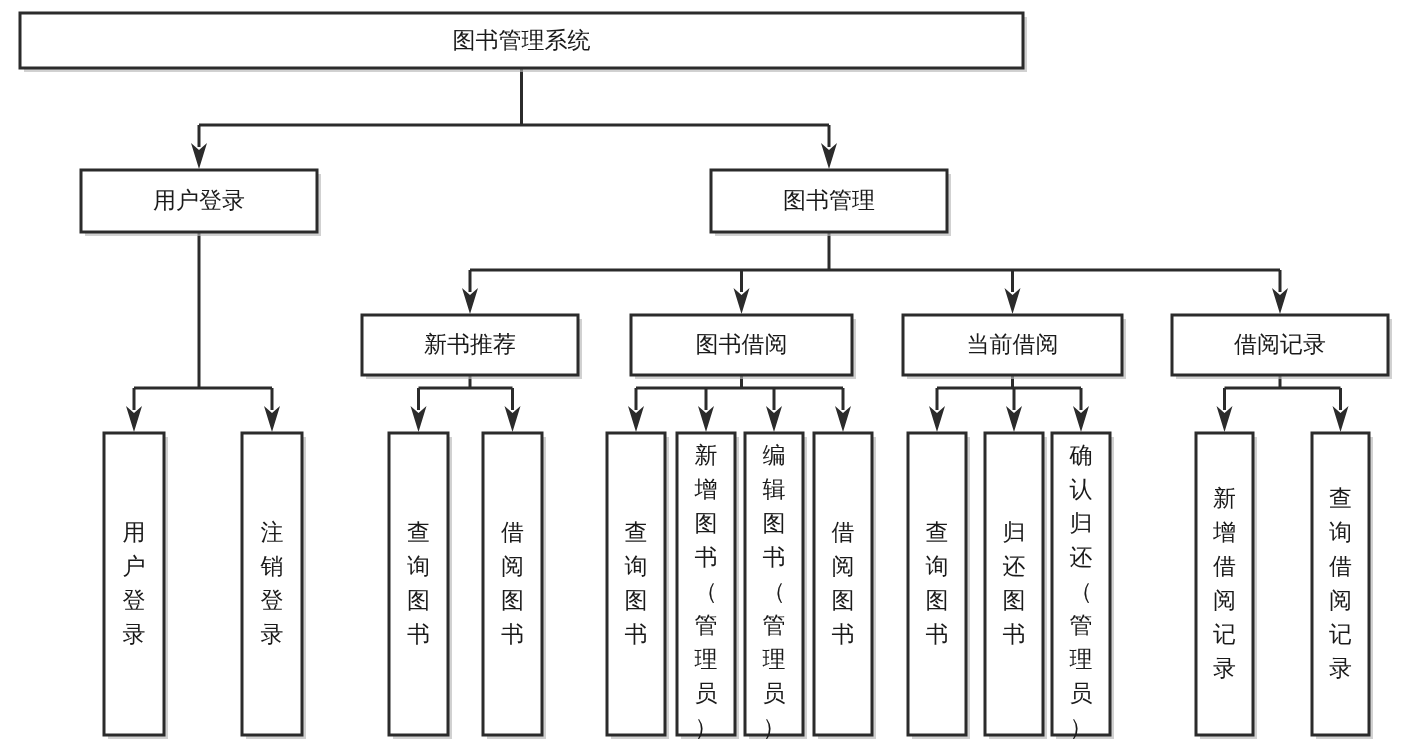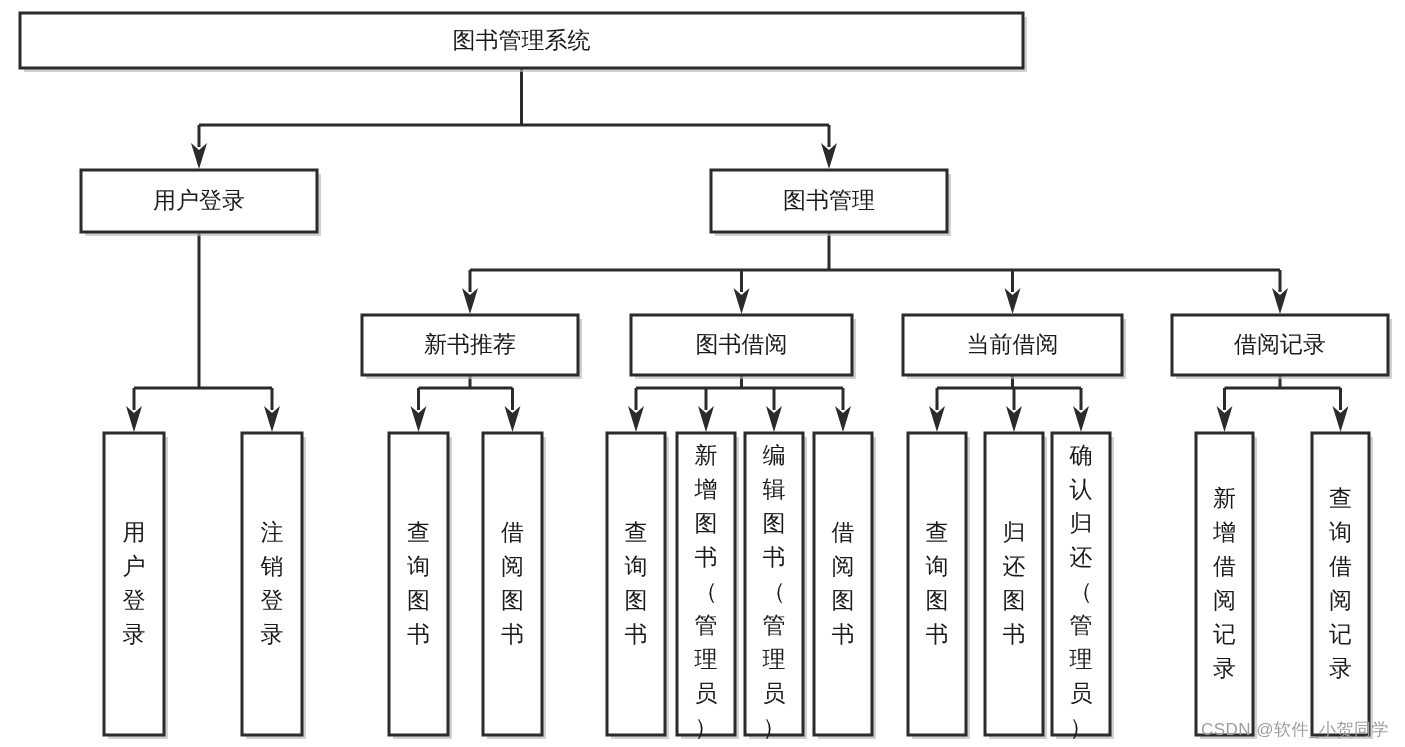--- a/index.html
+++ b/index.html
@@ -242,14 +242,13 @@
           <rect class="node-rect" x="1196" y="433" width="57" height="302"></rect>
           <text class="node-label-vertical" x="1224.5" y="506"><tspan x="1224.5" dy="0">新</tspan><tspan x="1224.5" dy="34">增</tspan><tspan x="1224.5" dy="34">借</tspan><tspan x="1224.5" dy="34">阅</tspan><tspan x="1224.5" dy="34">记</tspan><tspan x="1224.5" dy="34">录</tspan></text>
         </g>
         <g>
           <rect class="node-shadow" x="1316" y="437" width="57" height="302"></rect>
           <rect class="node-rect" x="1312" y="433" width="57" height="302"></rect>
           <text class="node-label-vertical" x="1340.5" y="506"><tspan x="1340.5" dy="0">查</tspan><tspan x="1340.5" dy="34">询</tspan><tspan x="1340.5" dy="34">借</tspan><tspan x="1340.5" dy="34">阅</tspan><tspan x="1340.5" dy="34">记</tspan><tspan x="1340.5" dy="34">录</tspan></text>
         </g>
       </g>
   </svg>
-  <div class="watermark">CSDN @软件_小贺同学</div>
 </div>
 
 </body></html>

